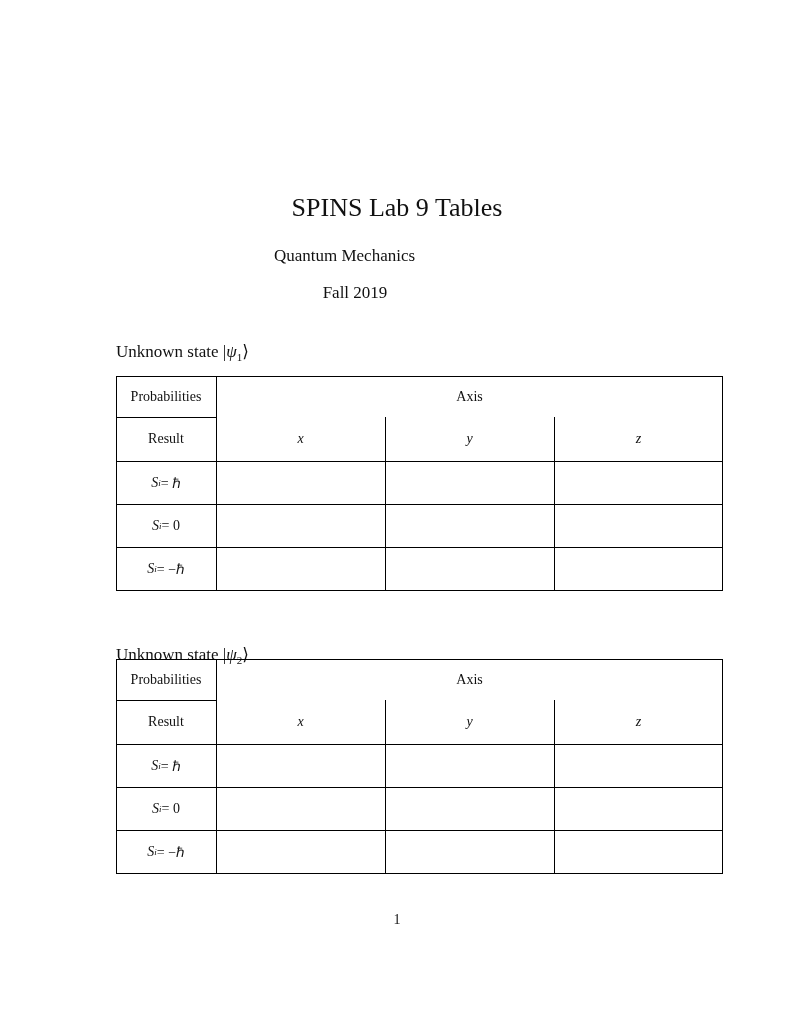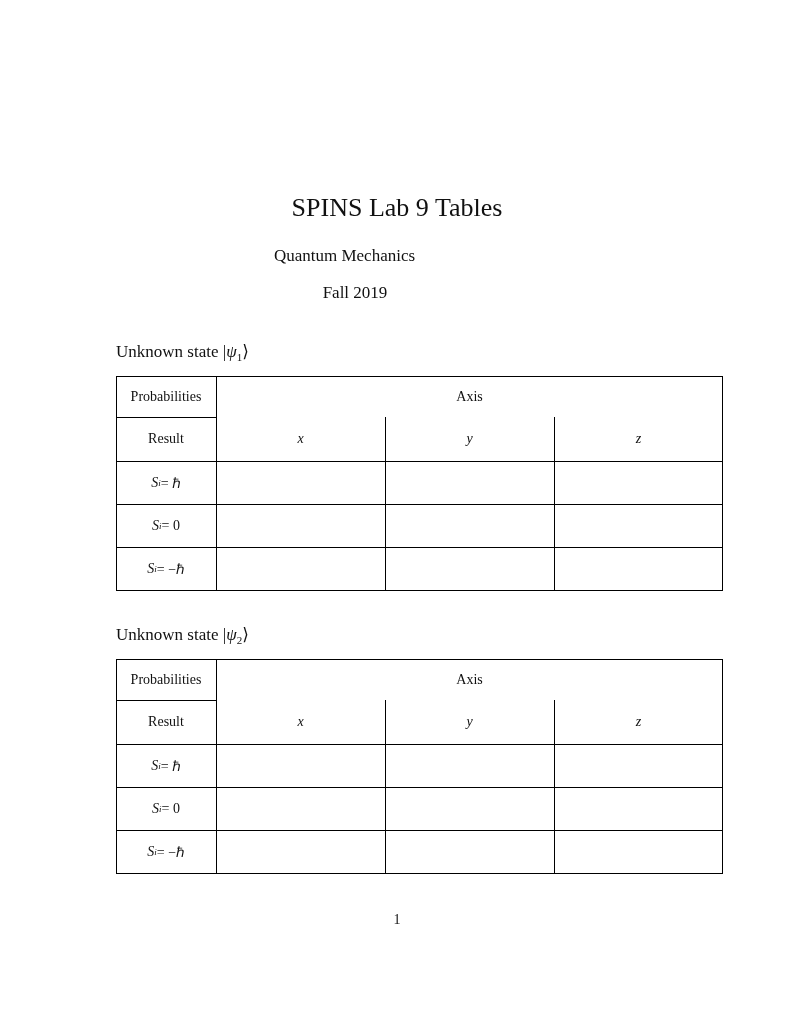--- a/index.html
+++ b/index.html
@@ -75,21 +75,21 @@
   <div class="cell" style="left:0;top:171px;width:100px;height:43px;">
       <span class="math">S</span>
       <sub class="math" style="font-size:9px;">i</sub>
       <span> = −ℏ</span>
     </div>
   <div class="cell" style="left:100px;top:171px;width:169px;height:43px;"></div>
   <div class="cell" style="left:269px;top:171px;width:169px;height:43px;"></div>
   <div class="cell" style="left:438px;top:171px;width:169px;height:43px;"></div>
 </div>
 
-<div class="abs section" style="top:624px;">
+<div class="abs section" style="top:644px;">
   <span>Unknown state |</span><span class="psi">ψ</span><sub>2</sub><span>⟩</span>
 </div>
 
 <div class="tbl" style="top:659px;">
   <div class="ln h" style="left:0;top:0;width:607px;"></div>
   <div class="ln h" style="left:0;top:41px;width:100px;"></div>
   <div class="ln h" style="left:0;top:85px;width:607px;"></div>
   <div class="ln h" style="left:0;top:128px;width:607px;"></div>
   <div class="ln h" style="left:0;top:171px;width:607px;"></div>
   <div class="ln h" style="left:0;top:214px;width:607px;"></div>

